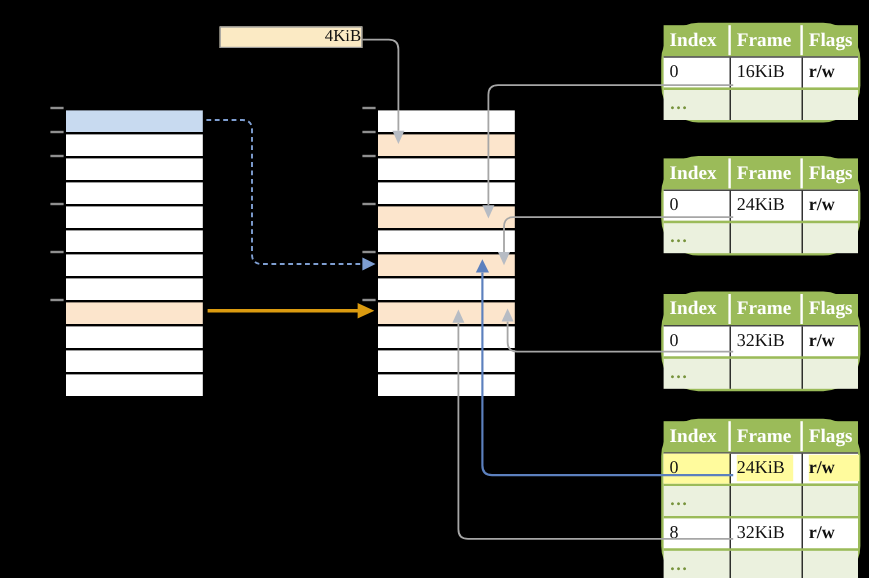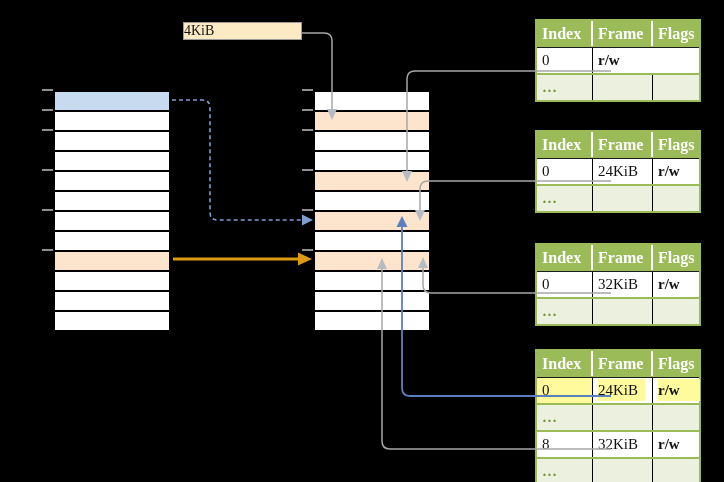--- a/index.html
+++ b/index.html
@@ -2,34 +2,34 @@
 <html><head>
 <meta charset="utf-8">
 <style>
   html,body{margin:0;padding:0;background:#000;}
   .canvas{position:relative;width:724px;height:482px;background:#000;overflow:hidden;
           font-family:"Liberation Serif","DejaVu Serif",serif;}
 
   
   .size-label{position:absolute;left:183px;top:22px;width:117px;height:16px;
     background:#FBEAC4;border:1px solid #9a9a9a;color:#111;
-    font-size:14px;line-height:16px;text-align:left;}
+    font-size:14px;line-height:16px;text-align:right;}
 
   
   .mem{position:absolute;width:118px;background:#000;padding:2px;box-sizing:border-box;}
   .mem .mrow{height:18px;margin-bottom:2px;background:#fff;}
   .mem .mrow:last-child{margin-bottom:0;}
   .mrow.blue{background:#C8DAF0;}
   .mrow.orange{background:#FCE5CC;}
 
   .tick{position:absolute;width:11px;height:2px;background:#8f8f8f;}
 
   
-  .ftable{position:absolute;left:535px;width:166px;background:#9BBB59;
-          padding:2px;box-sizing:border-box;}
+  .ftable{position:absolute;left:551px;width:166px;background:#9BBB59;
+          padding:2px;box-sizing:border-box;border-radius:31px;}
   .fhead{display:grid;grid-template-columns:56px 60px 46px;height:25px;background:#9BBB59;}
   .fhead .hcell{color:#fff;font-weight:bold;font-size:16px;line-height:25px;
     padding-left:5px;border-right:2px solid #fff;box-sizing:border-box;white-space:nowrap;}
   .fhead .hcell:last-child{border-right:none;font-family:Liberation Serif, serif;}
   .frow{display:grid;grid-template-columns:56px 60px 46px;height:25px;background:#fff;
         border-top:2px solid #9BBB59;}
   .frow.first{border-top:1px solid #1c1c1c;margin-top:1px;}
   .frow .cell{font-size:15px;line-height:25px;color:#111;padding-left:5px;
     border-right:1.5px solid #000;box-sizing:border-box;white-space:nowrap;}
   .frow .cell:last-child{border-right:none;font-weight:bold;}
@@ -93,20 +93,21 @@
   <div class="tick" style="left:302px;top:249px;"></div>
 
   <div class="ftable" style="top:19px;">
     <div class="fhead">
       <span class="hcell">Index</span>
       <span class="hcell">Frame</span>
       <span class="hcell">Flags</span>
     </div>
     <div class="frow first">
       <span class="cell">0</span>
+      <span class="cell">16KiB</span>
       <span class="cell">r/w</span>
     </div>
     <div class="frow green">
       <span class="cell">…</span>
       <span class="cell"></span>
       <span class="cell"></span>
     </div>
   </div>
 
   <div class="ftable" style="top:130px;">

